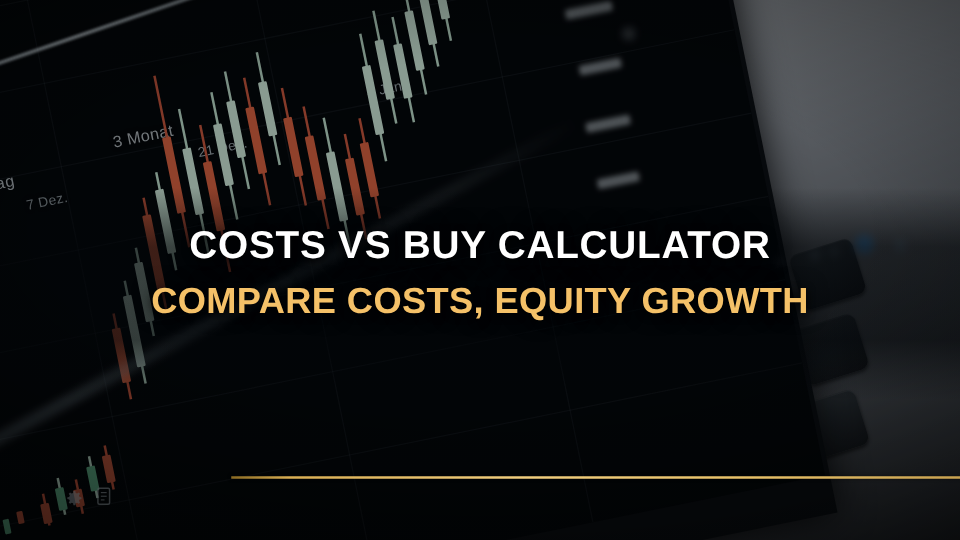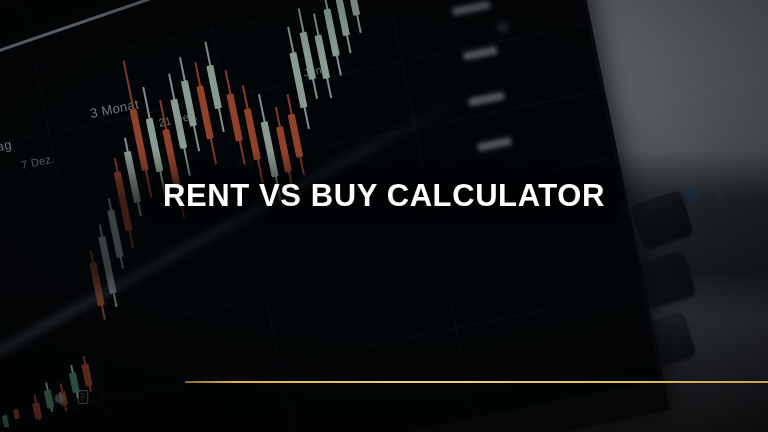--- a/index.html
+++ b/index.html
@@ -314,17 +314,18 @@
       <line x1="8" y1="18" x2="13" y2="18" stroke="#b9c6cc" stroke-width="1.6"></line>
     </svg>
 
   </div>
 
   <div class="darken"></div>
   <div class="centerdim"></div>
   <div class="vignette"></div>
 
   <div class="overlay">
-    <div class="title">RENT VS BUY CALCULATOR</div>
+    <div class="title">COSTS VS BUY CALCULATOR</div>
+    <div class="subtitle">COMPARE COSTS, EQUITY GROWTH</div>
     <div class="rule"></div>
   </div>
 
 </div>
 
 </body></html>

